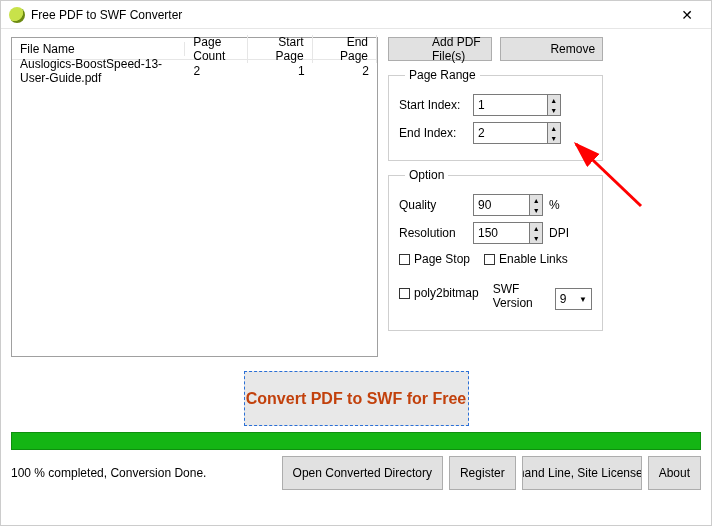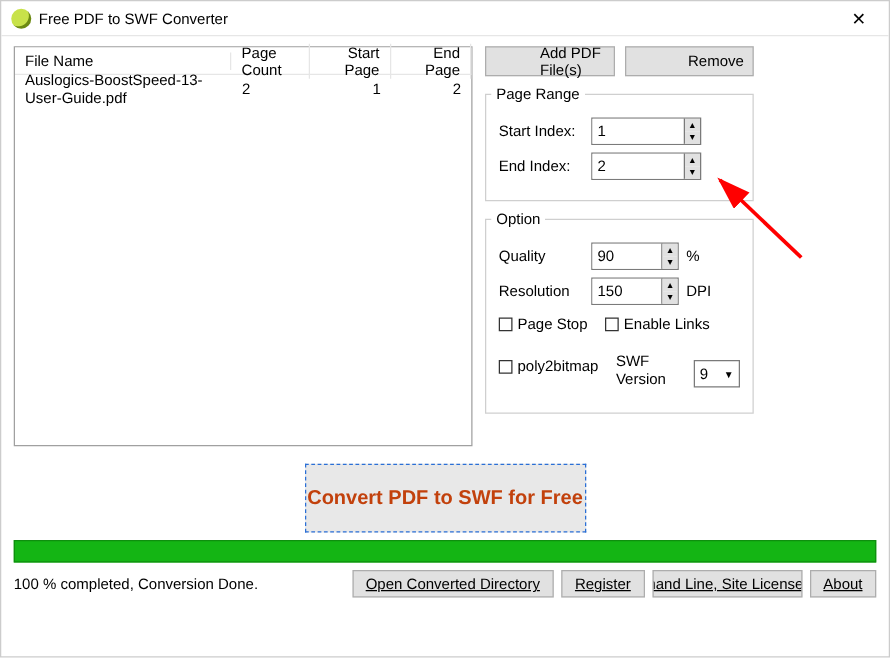--- a/index.html
+++ b/index.html
@@ -29,38 +29,38 @@
 
 .btn { background: #e1e1e1; border: 1px solid #adadad; padding: 0; display: inline-flex; align-items: center; justify-content: center; cursor: default; }
 .right .top-btns { display: flex; gap: 8px; }
 .right .top-btns .btn { flex: 1; height: 24px; padding-left: 43px; }
 .convert-row { display: flex; justify-content: center; padding: 8px 0 2px; }
 .convert-btn { width: 225px; height: 55px; border: 1px dashed #2a6fd6; background: #e8e8e8; display:flex; align-items:center; justify-content:center; }
 .convert-btn span { color: #c2410c; font-size: 16px; font-weight: bold; }
 
 
 .groupbox { border: 1px solid #cfcfcf; padding: 12px 10px 10px 10px; position: relative; margin-top: 4px; }
-.groupbox .legend { position: absolute; top: -8px; left: 4px; background: #fff; padding: 0 4px; font-size: 12px; }
+.groupbox .legend { position: absolute; top: -8px; left: 16px; background: #fff; padding: 0 4px; font-size: 12px; }
 .field-row { display: flex; align-items: center; margin: 6px 0; gap: 6px; }
 .field-row label { width: 68px; }
 .spinner { display: flex; width: 88px; height: 22px; border: 1px solid #7a7a7a; background:#fff; }
 .spinner input { border: none; width: 100%; padding: 0 4px; outline: none; font: inherit; }
 .spinner .spin-btns { width: 16px; display:flex; flex-direction:column; border-left:1px solid #7a7a7a; }
 .spinner .spin-btns div { flex:1; display:flex; align-items:center; justify-content:center; font-size:7px; background:#e1e1e1; }
 .chk-row { display:flex; gap:14px; margin:8px 0; align-items:center; }
 .chk { display:flex; align-items:center; gap:4px; }
 .chk .box { width:11px; height:11px; border:1px solid #333; }
 .swf-ver-row { display:flex; align-items:flex-end; gap:6px; margin:8px 0 2px; }
 .swf-select { width:44px; height:22px; border:1px solid #7a7a7a; display:flex; align-items:center; padding:0 4px; justify-content:space-between; }
 .swf-select .arrow { font-size:8px; }
 
 .progress { margin: 4px 10px 0; height: 18px; background: #14b514; border: 1px solid #0e8f0e; }
 .footer { display:flex; align-items:center; padding: 6px 10px 4px; gap:6px; }
 .footer .status { margin-right:auto; }
-.footer .btn { height:22px; padding:4px 10px;text-decoration:underline; }
+.footer .btn { height:22px; padding:16px 10px; }
 
 
 .ann-arrow { position:absolute; left:560px; top:135px; pointer-events:none; }
 </style>
 </head>
 <body>
 
 <div class="titlebar">
   <div class="icon"></div>
   <div>Free PDF to SWF Converter</div>

